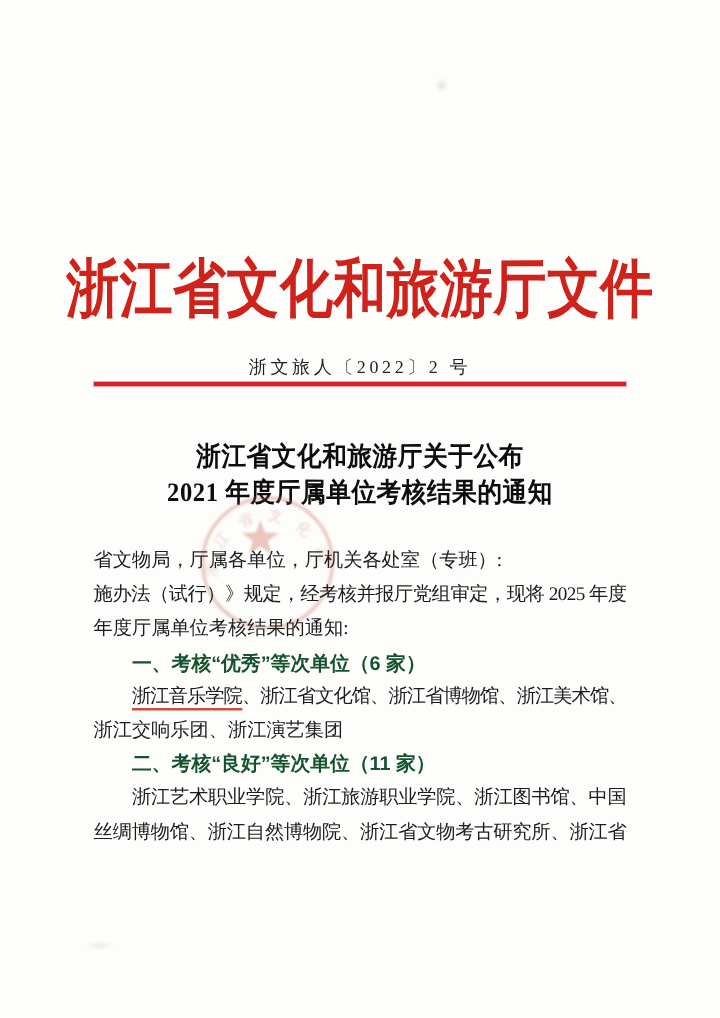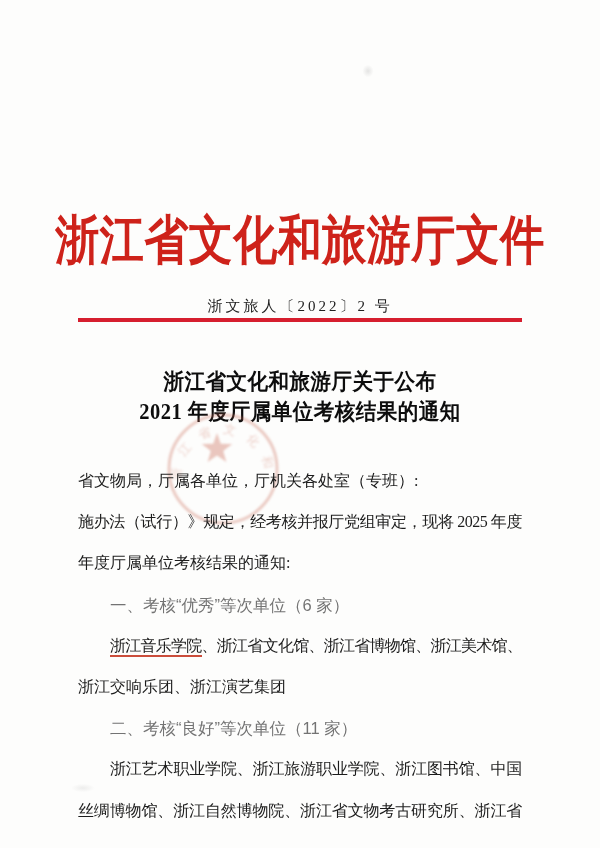--- a/index.html
+++ b/index.html
@@ -49,29 +49,29 @@
     width:132px;height:132px;
     opacity:0.62;
     pointer-events:none;
   }
   
   .body-block{
     position:absolute;top:454px;left:78px;width:444px;
     font-size:16px;line-height:28.2px;
     color:#1c1c1c;
   }
-  .bline{white-space:nowrap;margin-top:13px;}
+  .bline{white-space:nowrap;}
   .ind{padding-left:32px;}
   .fill{text-align:justify;text-align-last:justify;text-justify:inter-character;}
   .ls1{letter-spacing:-0.5px;}
   .ls2{letter-spacing:-0.85px;}
   .ls3{letter-spacing:-0.25px;}
   .heading{
     font-family:"Liberation Sans","DejaVu Sans",sans-serif;
-    font-weight:400;font-size:16.5px;color:#737373;
+    font-weight:700;font-size:16.5px;color:#14532d;
   }
   .red-underline{
     border-bottom:2.5px solid rgba(197,58,38,0.9);
     padding-bottom:1.5px;
   }
   
   .smudge-top{
     position:absolute;top:62px;left:360px;width:16px;height:18px;
     background:radial-gradient(closest-side,rgba(140,140,140,0.22),rgba(140,140,140,0) 70%);
   }

